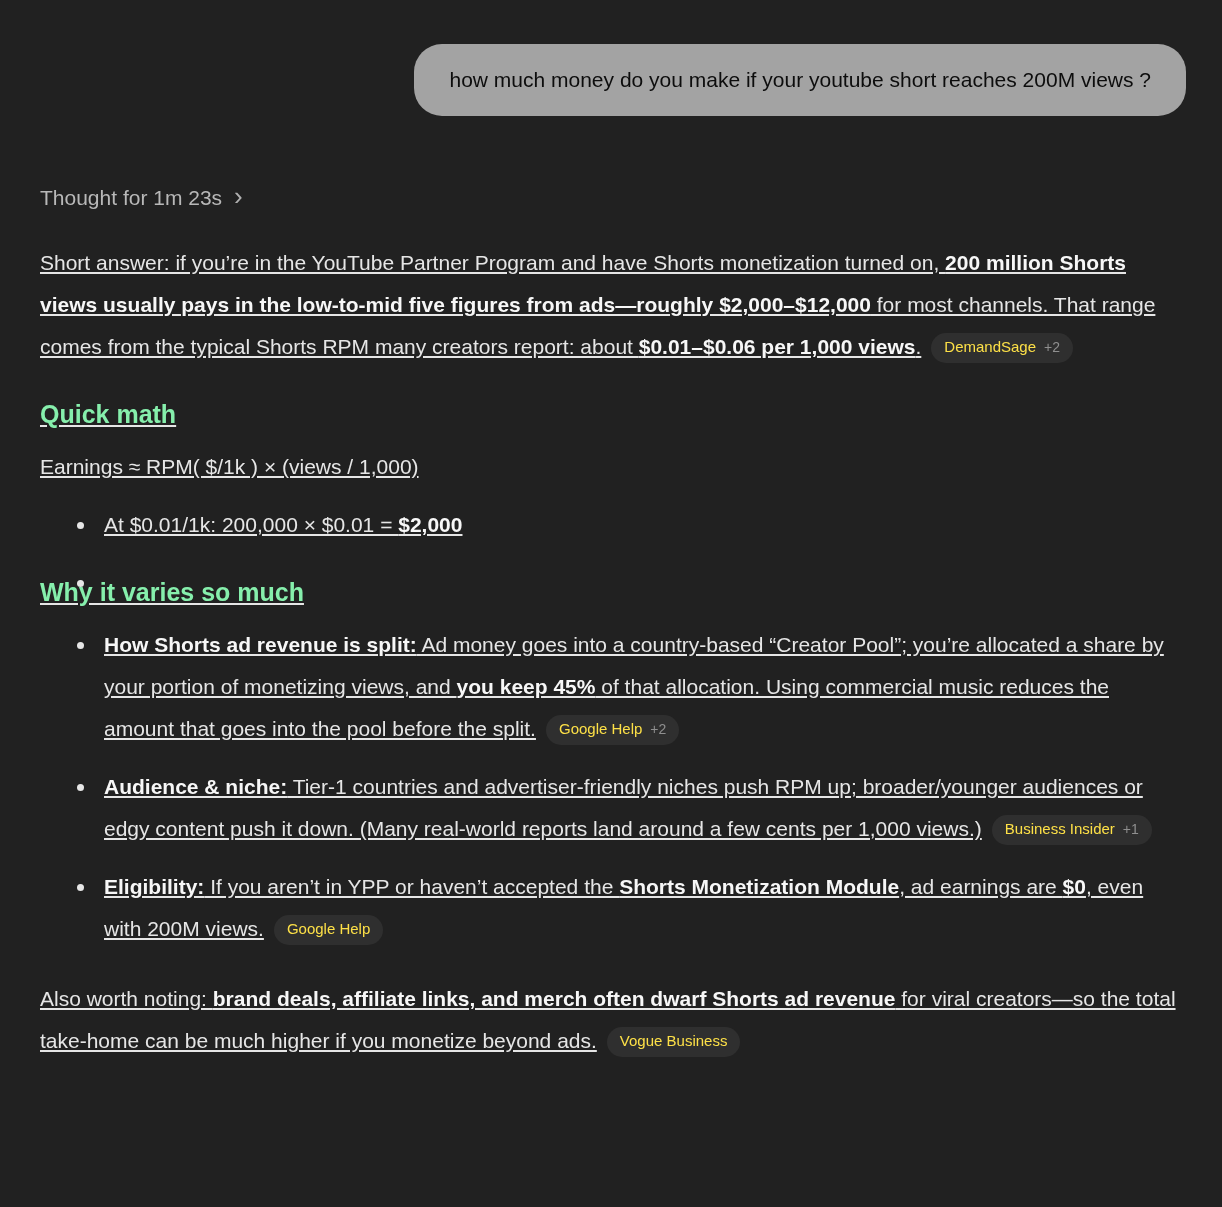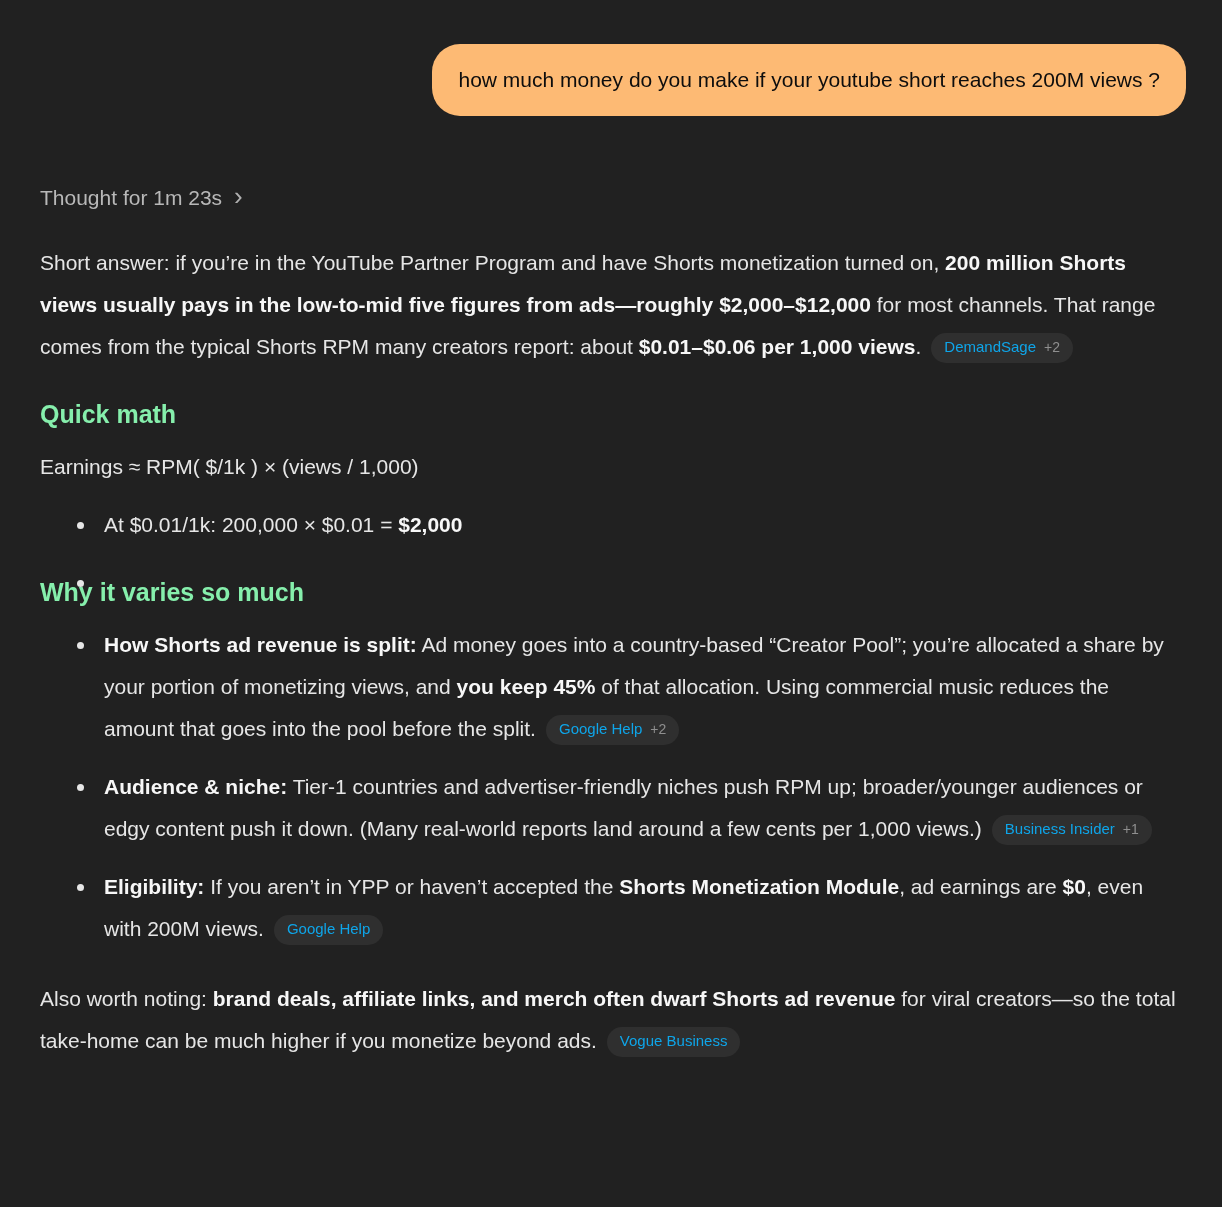--- a/index.html
+++ b/index.html
@@ -8,37 +8,37 @@
     background:#212121;
     font-family:"Liberation Sans","DejaVu Sans",sans-serif;
     -webkit-font-smoothing:antialiased;
   }
   .page{width:1222px;height:1207px;box-sizing:border-box;padding:44px 36px 0 40px;}
 
   
   .user-row{display:flex;justify-content:flex-end;}
   .bubble{
     max-width:795px;box-sizing:border-box;
-    background:#fdba74;color:#0d0d0d;
+    background:#a3a3a3;color:#0d0d0d;
     border-radius:28px;
-    padding:18px 26px;
+    padding:18px 35px;
     font-size:21px;line-height:36px;
   }
 
   
   .thought-row{
     margin-top:68px;
     display:inline-flex;align-items:center;gap:12px;
     color:#b8b8b8;font-size:21px;line-height:28px;
     cursor:pointer;user-select:none;
   }
   .thought-row .chev{font-size:26px;line-height:20px;color:#b0b0b0;transform:translateY(-2px);}
 
   
-  .assistant{color:#e6e6e6;font-size:21px;line-height:42px;}
+  .assistant{color:#e6e6e6;font-size:21px;line-height:42px;text-decoration:underline;}
   .assistant .b{font-weight:700;color:#f7f7f7;}
   .para{margin:28px 0 0 0;}
   .para.first{margin-top:30px;}
   h2{
     margin:30px 0 0 0;
     font-size:25px;line-height:32px;font-weight:700;color:#86efac;
   }
   .formula{margin-top:16px;}
 
   ul.blist{list-style:none;margin:12px 0 0 0;padding:0;}
@@ -51,21 +51,21 @@
   
   .pill{
     display:inline-flex;align-items:center;gap:8px;
     background:#2f2f2f;border-radius:999px;
     padding:5px 13px 7px 13px;
     margin-left:10px;
     font-size:15px;line-height:18px;
     vertical-align:2px;
     cursor:pointer;white-space:nowrap;
   }
-  .pill .src{color:#0ea5e9;}
+  .pill .src{color:#fde047;}
   .pill .cnt{color:#8f8f8f;font-size:14px;}
 </style>
 </head>
 <body>
 
 <div class="page">
 
   <div class="user-row">
     <div class="bubble">
       <span>how much money do you make if your youtube short reaches 200M views ?</span>

